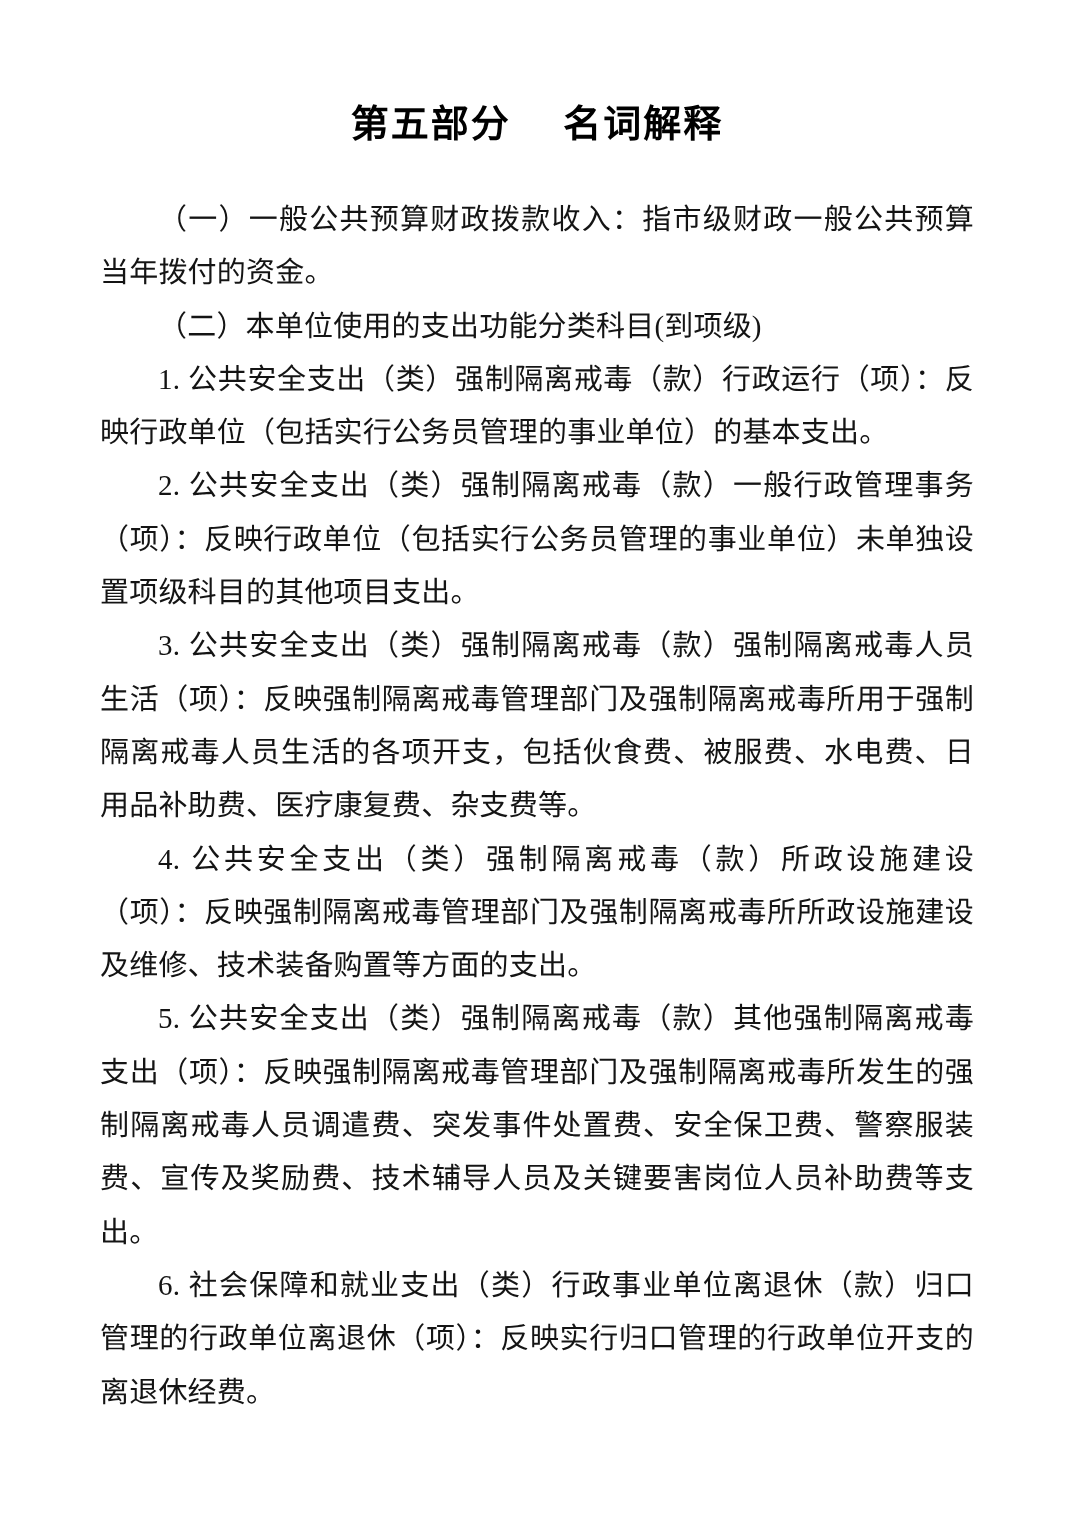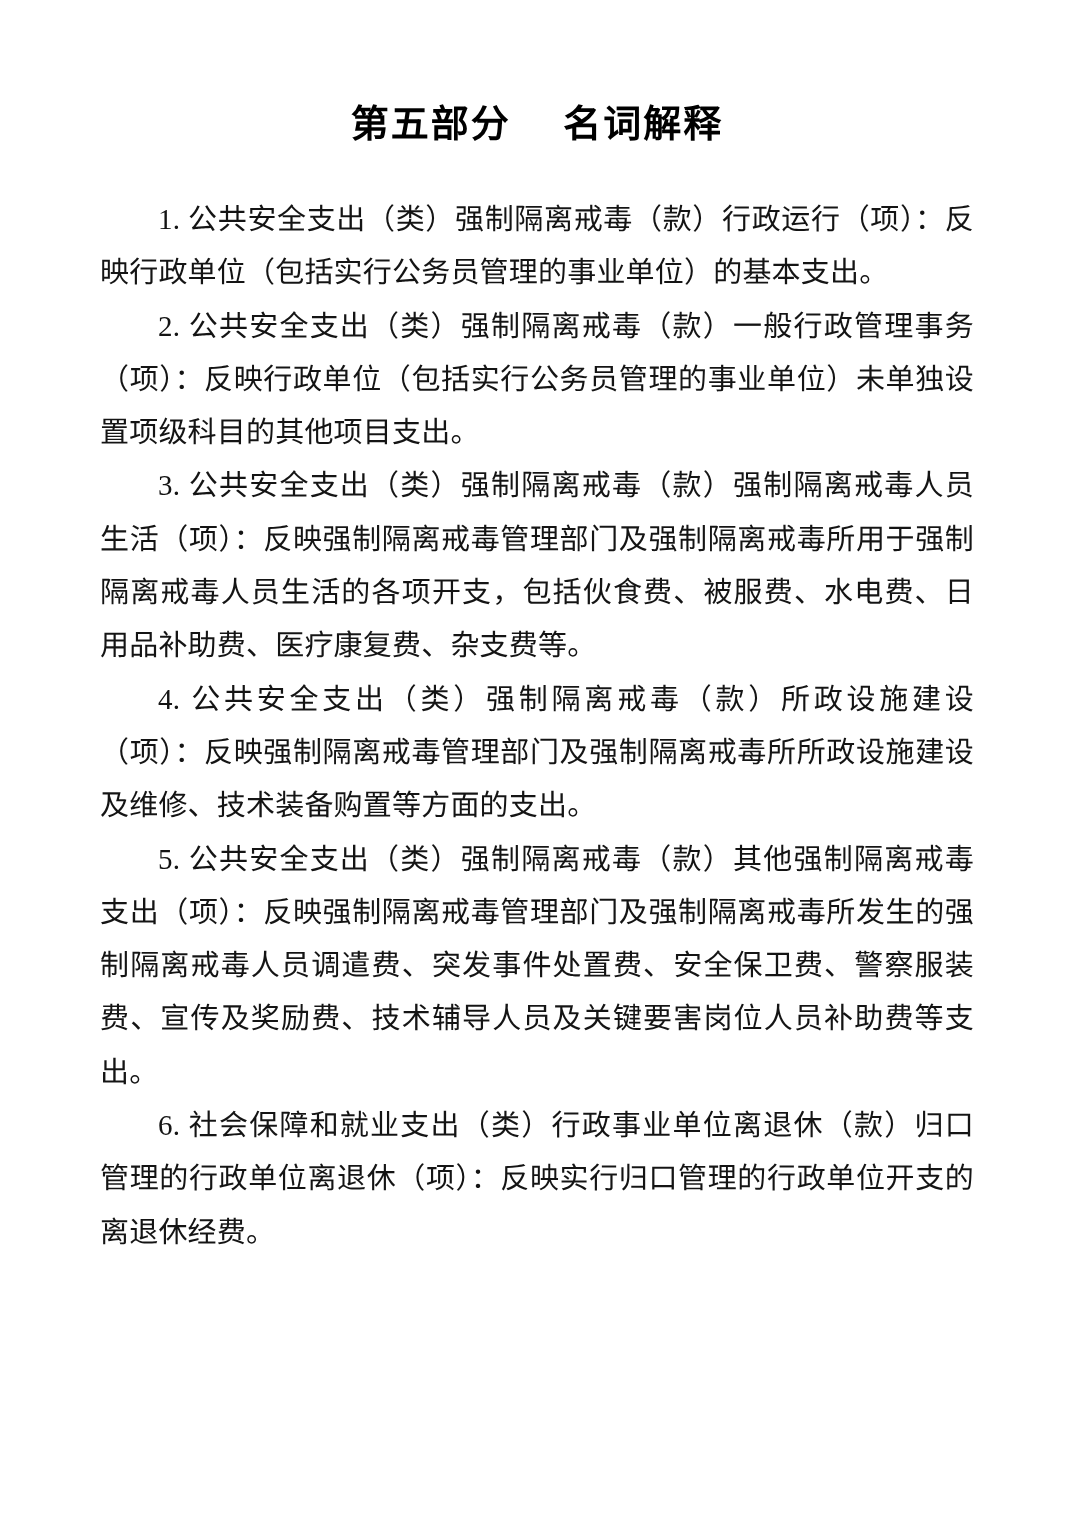--- a/index.html
+++ b/index.html
@@ -44,20 +44,22 @@
     text-indent: 2em;
   }
 </style>
 </head>
 <body>
 
 <div class="page">
   <h1 class="doc-title">第五部分　 名词解释</h1>
 
   <div class="doc-body">
+    <p class="para">（一）一般公共预算财政拨款收入：指市级财政一般公共预算当年拨付的资金。</p>
+    <p class="para">（二）本单位使用的支出功能分类科目(到项级)</p>
     <p class="para">1. 公共安全支出（类）强制隔离戒毒（款）行政运行（项）：反映行政单位（包括实行公务员管理的事业单位）的基本支出。</p>
     <p class="para">2. 公共安全支出（类）强制隔离戒毒（款）一般行政管理事务（项）：反映行政单位（包括实行公务员管理的事业单位）未单独设置项级科目的其他项目支出。</p>
     <p class="para">3. 公共安全支出（类）强制隔离戒毒（款）强制隔离戒毒人员生活（项）：反映强制隔离戒毒管理部门及强制隔离戒毒所用于强制隔离戒毒人员生活的各项开支，包括伙食费、被服费、水电费、日用品补助费、医疗康复费、杂支费等。</p>
     <p class="para">4. 公共安全支出（类）强制隔离戒毒（款）所政设施建设（项）：反映强制隔离戒毒管理部门及强制隔离戒毒所所政设施建设及维修、技术装备购置等方面的支出。</p>
     <p class="para">5. 公共安全支出（类）强制隔离戒毒（款）其他强制隔离戒毒支出（项）：反映强制隔离戒毒管理部门及强制隔离戒毒所发生的强制隔离戒毒人员调遣费、突发事件处置费、安全保卫费、警察服装费、宣传及奖励费、技术辅导人员及关键要害岗位人员补助费等支出。</p>
     <p class="para">6. 社会保障和就业支出（类）行政事业单位离退休（款）归口管理的行政单位离退休（项）：反映实行归口管理的行政单位开支的离退休经费。</p>
   </div>
 </div>
 
 </body></html>

